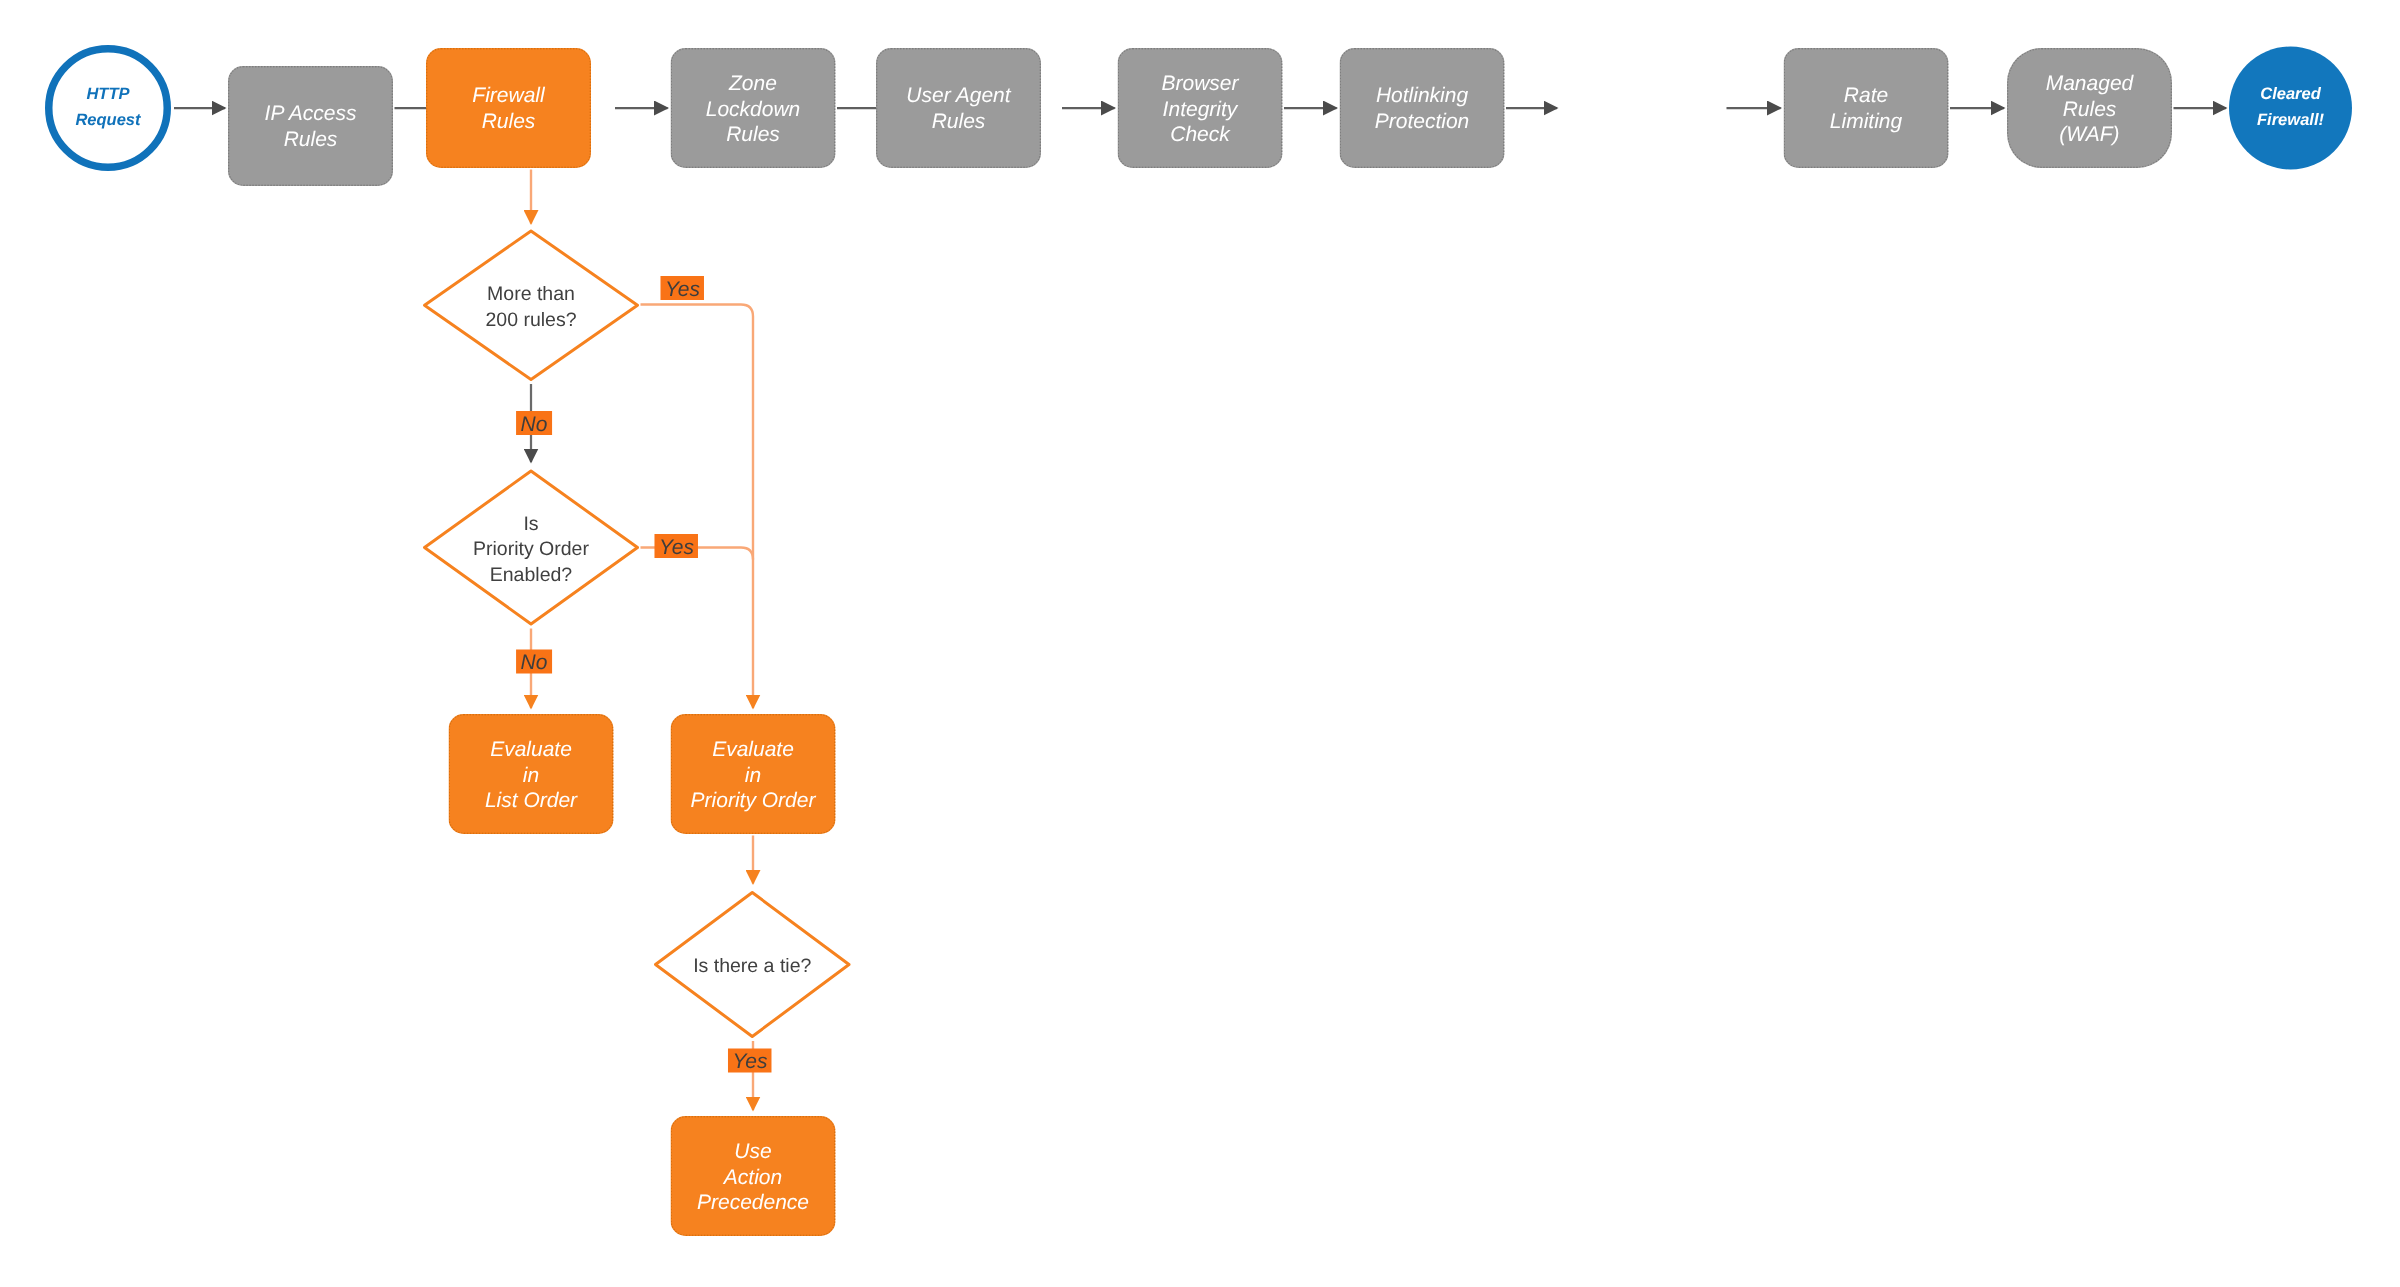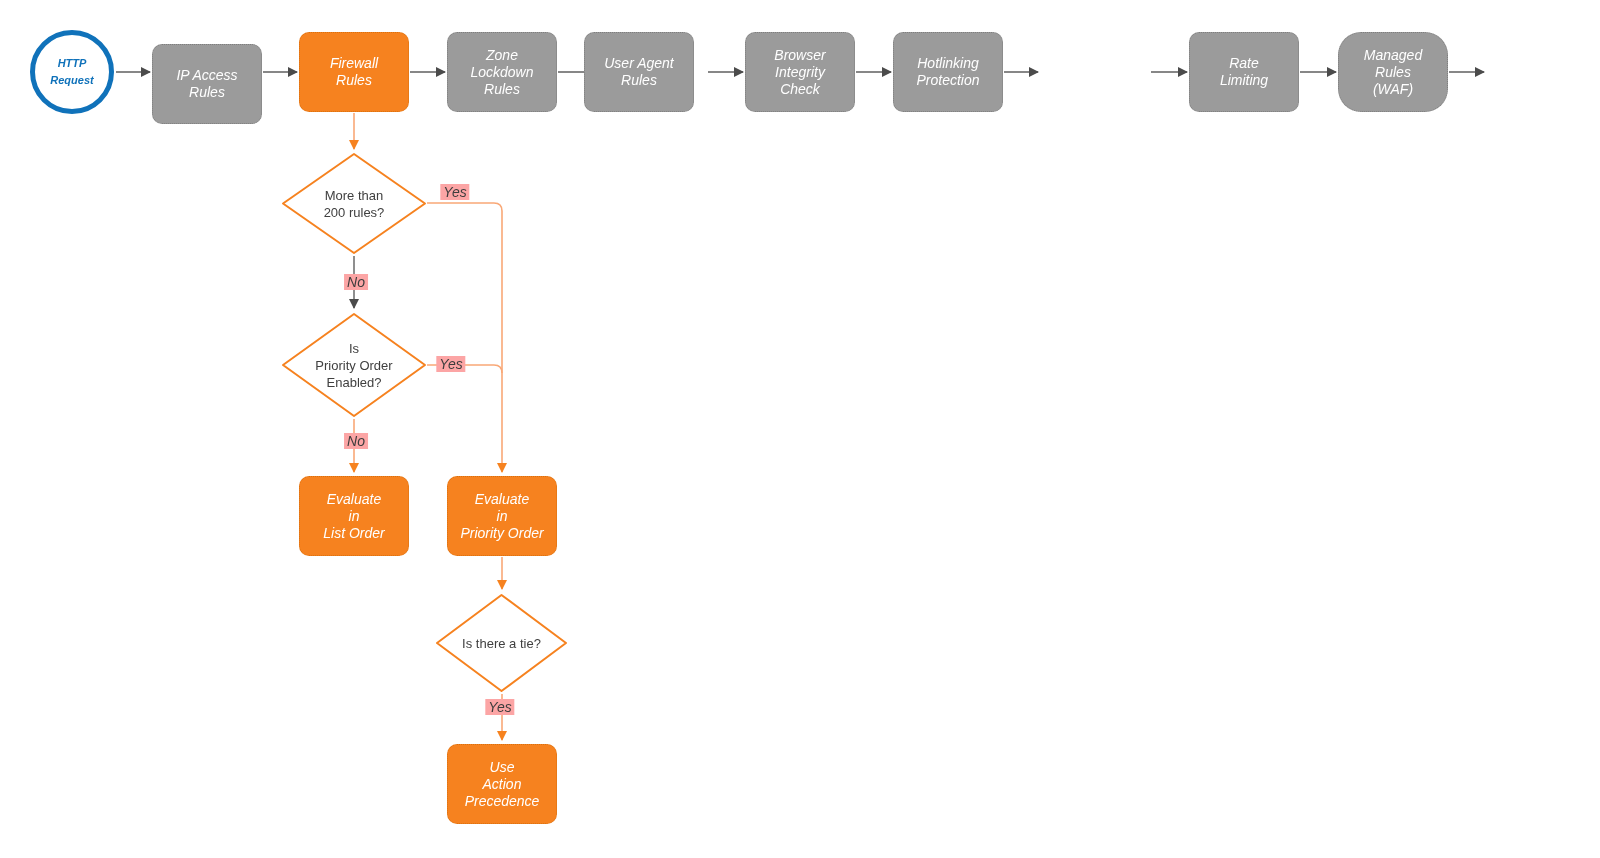--- a/index.html
+++ b/index.html
@@ -42,21 +42,21 @@
   .decision { position:absolute; }
   .decision svg { position:absolute; left:0; top:0; }
   .decision .lbl {
     position:absolute; left:0; top:0; right:0; bottom:0;
     display:flex; align-items:center; justify-content:center; text-align:center;
     color:#404040; font-size:13px; line-height:17px; white-space:pre-line;
   }
 
   .edge-label {
     position:absolute; transform:translate(-50%,-50%);
-    background:#fca5a5; padding:0 3px;
+    background:#f97316; padding:0 3px;
     font-style:italic; font-size:14px; color:#3d3d3d;
   }
 </style>
 </head>
 <body>
 
 <div class="canvas">
 
   <svg class="wires" viewBox="0 0 1600 858" xmlns="http://www.w3.org/2000/svg">
     <defs>
@@ -92,21 +92,21 @@
 
   <div class="circle start" style="left:30px; top:30px;">
     <span class="lbl">HTTP
 Request</span>
   </div>
 
   <div class="stage" style="left:152px; top:44px;">
     <span class="lbl">IP Access
 Rules</span>
   </div>
-  <div class="stage highlight" style="left:299px; top:32px;">
+  <div class="stage highlight" style="left:284px; top:32px;">
     <span class="lbl">Firewall
 Rules</span>
   </div>
   <div class="stage" style="left:447px; top:32px;">
     <span class="lbl">Zone
 Lockdown
 Rules</span>
   </div>
   <div class="stage" style="left:584px; top:32px;">
     <span class="lbl">User Agent
@@ -124,20 +124,24 @@
   <div class="stage" style="left:1189px; top:32px;">
     <span class="lbl">Rate
 Limiting</span>
   </div>
   <div class="stage" style="left:1338px; top:32px;border-radius:23px;">
     <span class="lbl">Managed
 Rules
 (WAF)</span>
   </div>
 
+  <div class="circle end" style="left:1486px; top:31px;">
+    <span class="lbl">Cleared
+Firewall!</span>
+  </div>
 
   <div class="decision" style="left:281px; top:152px; width:146px; height:103px;">
     <svg width="146" height="103">
       <polygon points="73,2 144,51.5 73,101 2,51.5" fill="#ffffff" stroke="#F6821F" stroke-width="2" stroke-linejoin="round"></polygon>
     </svg>
     <span class="lbl">More than
 200 rules?</span>
   </div>
 
   <div class="decision" style="left:281px; top:312px; width:146px; height:106px;">

